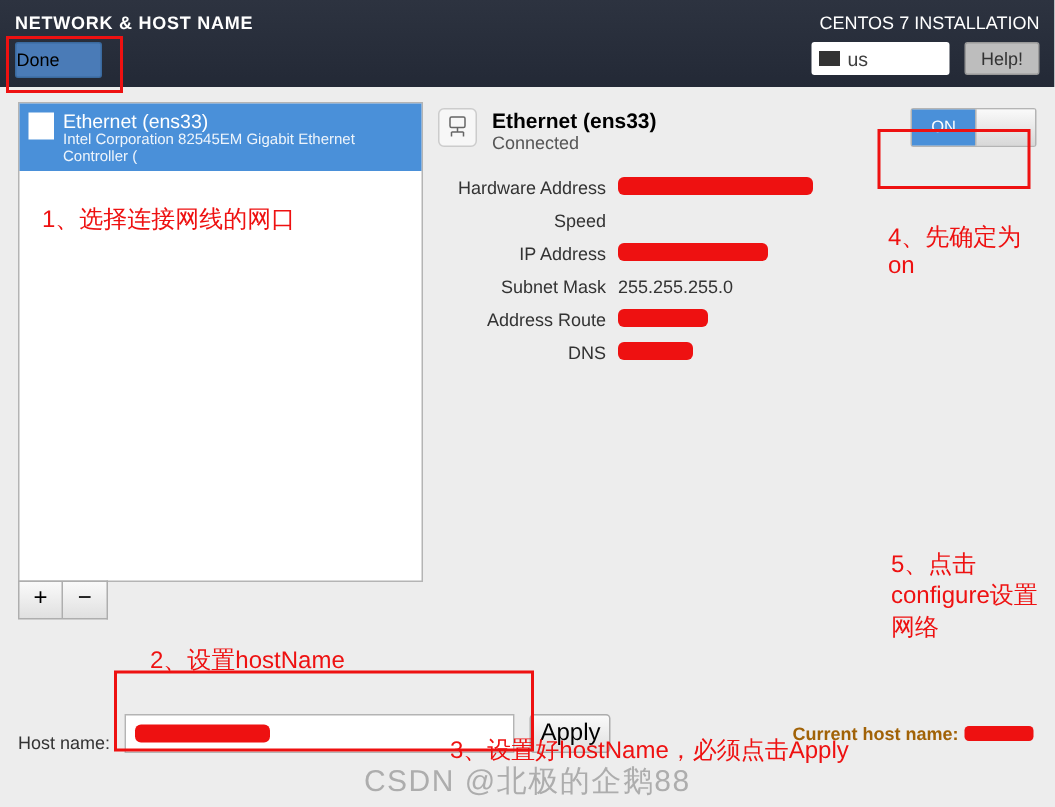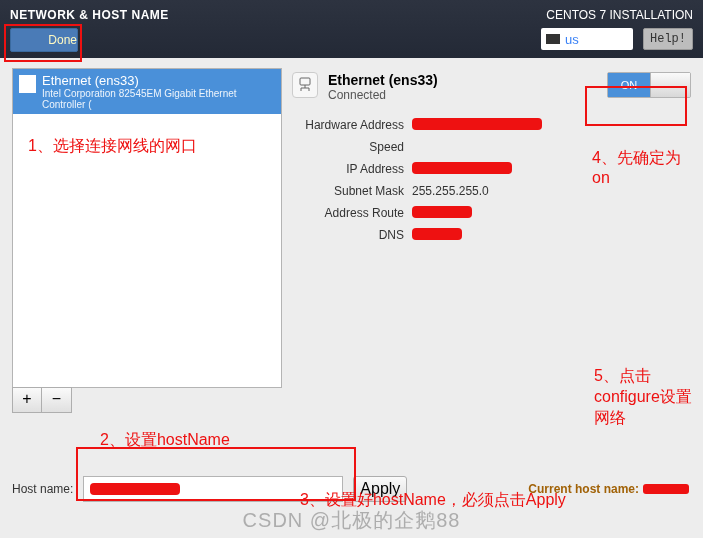--- a/index.html
+++ b/index.html
@@ -16,58 +16,57 @@
       height: 58px;
       background: linear-gradient(to bottom, #2d3340, #232936);
       display: flex;
       justify-content: space-between;
       padding: 8px 10px;
       color: #fff;
     }
     .header-left { display: flex; flex-direction: column; gap: 6px; }
     .header-title { font-size: 12px; font-weight: bold; letter-spacing: 0.5px; }
     .done-btn {
-      width: 68px;
+      width: 58px;
       height: 24px;
       background: #4a7bb7;
       border: 1px solid #3a6a9f;
-      color: #fef9c3;
+      color: #000000;
       font-size: 12px;
-      text-align: right;
+      text-align: left;
       line-height: 22px;
       cursor: pointer;
       border-radius: 2px;
     }
     .header-right { display: flex; flex-direction: column; align-items: flex-end; gap: 6px; }
     .right-title { font-size: 12px; }
     .header-controls { display: flex; gap: 10px; }
     .keyboard-ind {
       width: 92px;
       height: 22px;
       background: #fff;
       display: flex;
       align-items: center;
       padding: 0 5px;
       gap: 5px;
       border-radius: 2px;
-      color: #3b82f6;
+      color: #404040;
     }
     .kb-icon { width: 14px; height: 10px; background: #333; display: inline-block; }
     .help-btn {
       width: 50px;
       height: 22px;
       background: #bdbdbd;
       border: 1px solid #999;
       text-align: center;
       line-height: 20px;
       font-size: 12px;
       color: #333;
       border-radius: 2px;
       cursor: pointer;
-      font-family: Liberation Mono, monospace;
     }
     .main { display: flex; padding: 10px 0 0 12px; height: 430px; }
     .left-col { width: 270px; display: flex; flex-direction: column; }
     .nic-list {
       height: 320px;
       background: #fff;
       border: 1px solid #b4b4b4;
     }
     .nic-item {
       background: #4a90d9;
@@ -146,21 +145,21 @@
       line-height: 24px;
       font-size: 11px;
     }
     .toggle-knob { flex: 1; background: linear-gradient(#fafafa,#d8d8d8); border-left: 1px solid #b4b4b4; }
     .bottom-row {
       position: absolute;
       left: 12px;
       right: 12px;
       bottom: 36px;
       display: flex;
-      align-items: center;
+      align-items: flex-end;
       gap: 10px;
     }
     .hn-label { font-size: 12px; color: #333; }
     .hn-input {
       width: 260px;
       height: 26px;
       border: 1px solid #b4b4b4;
       background: #fff;
       padding: 0 6px;
       display: flex;

